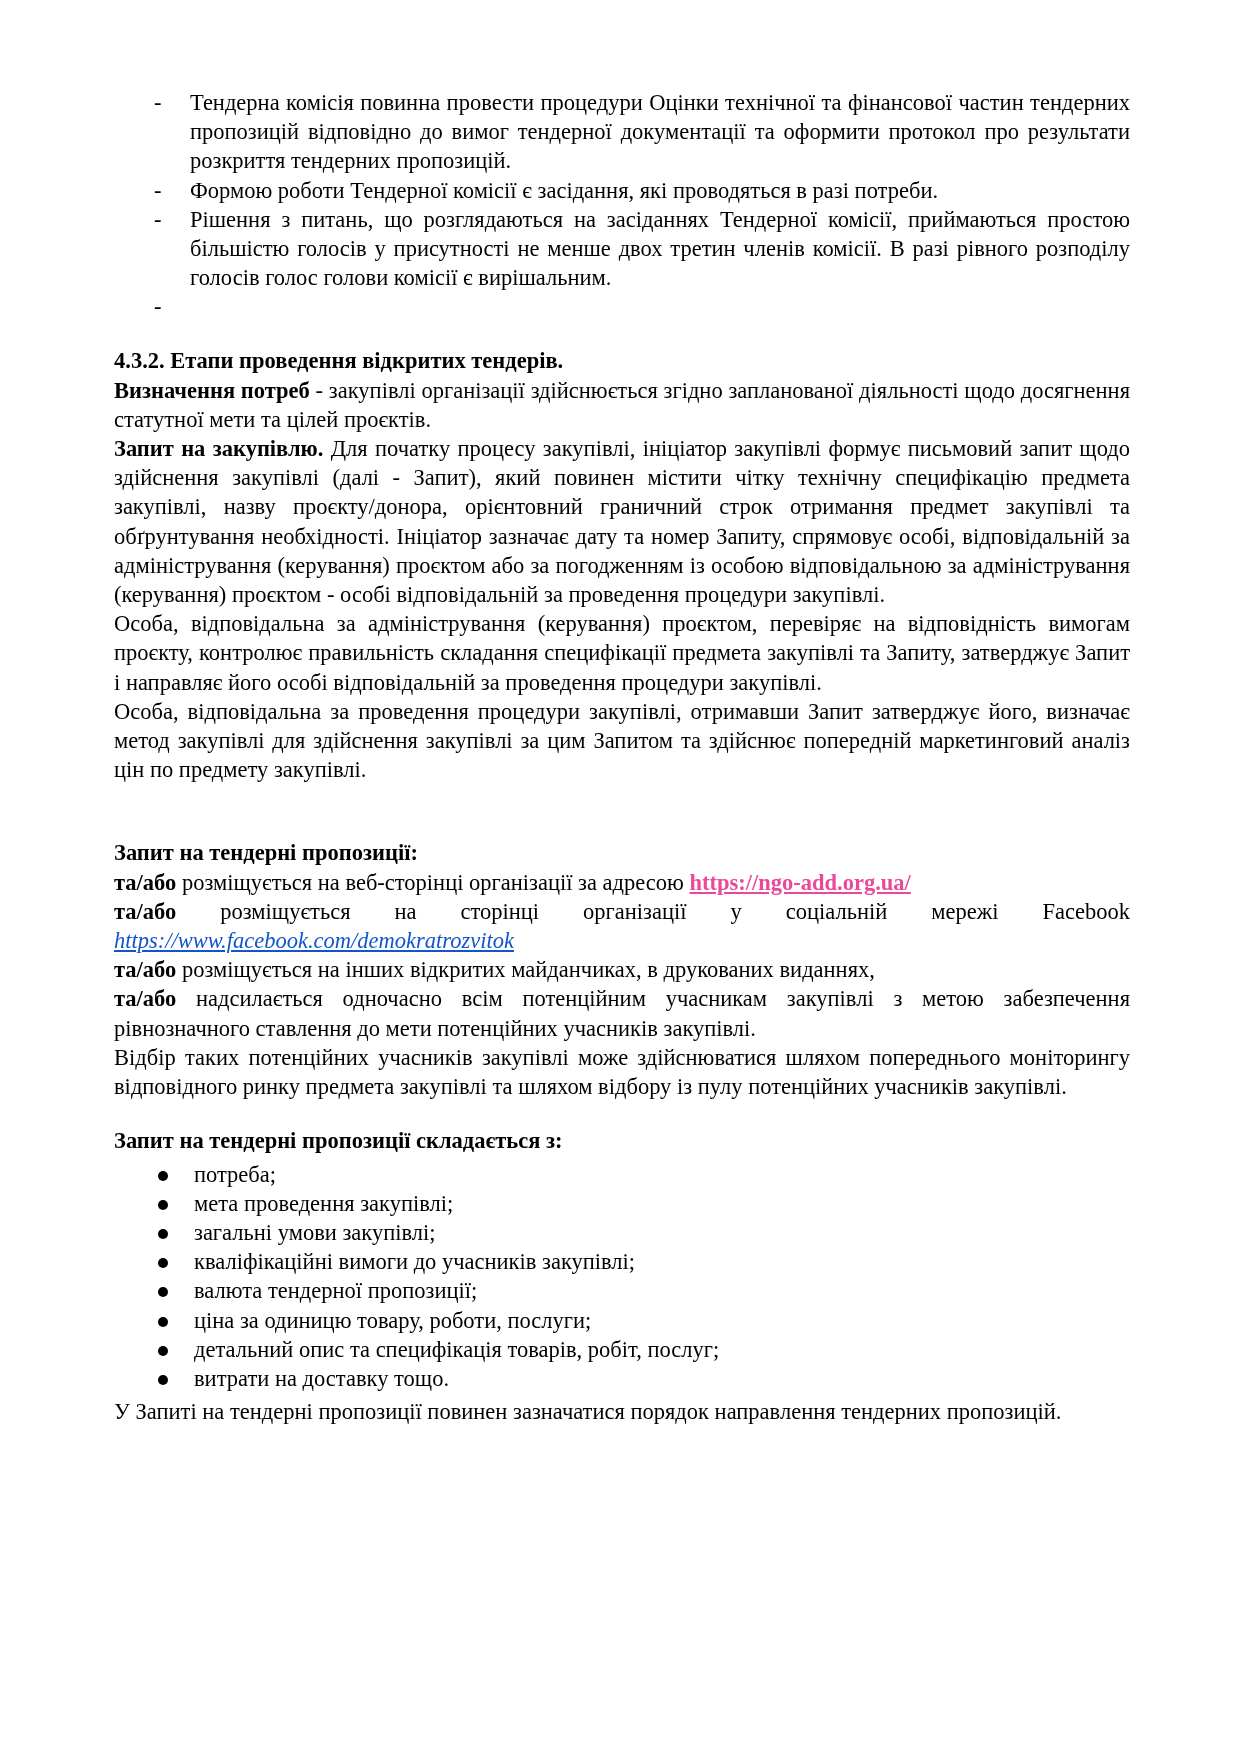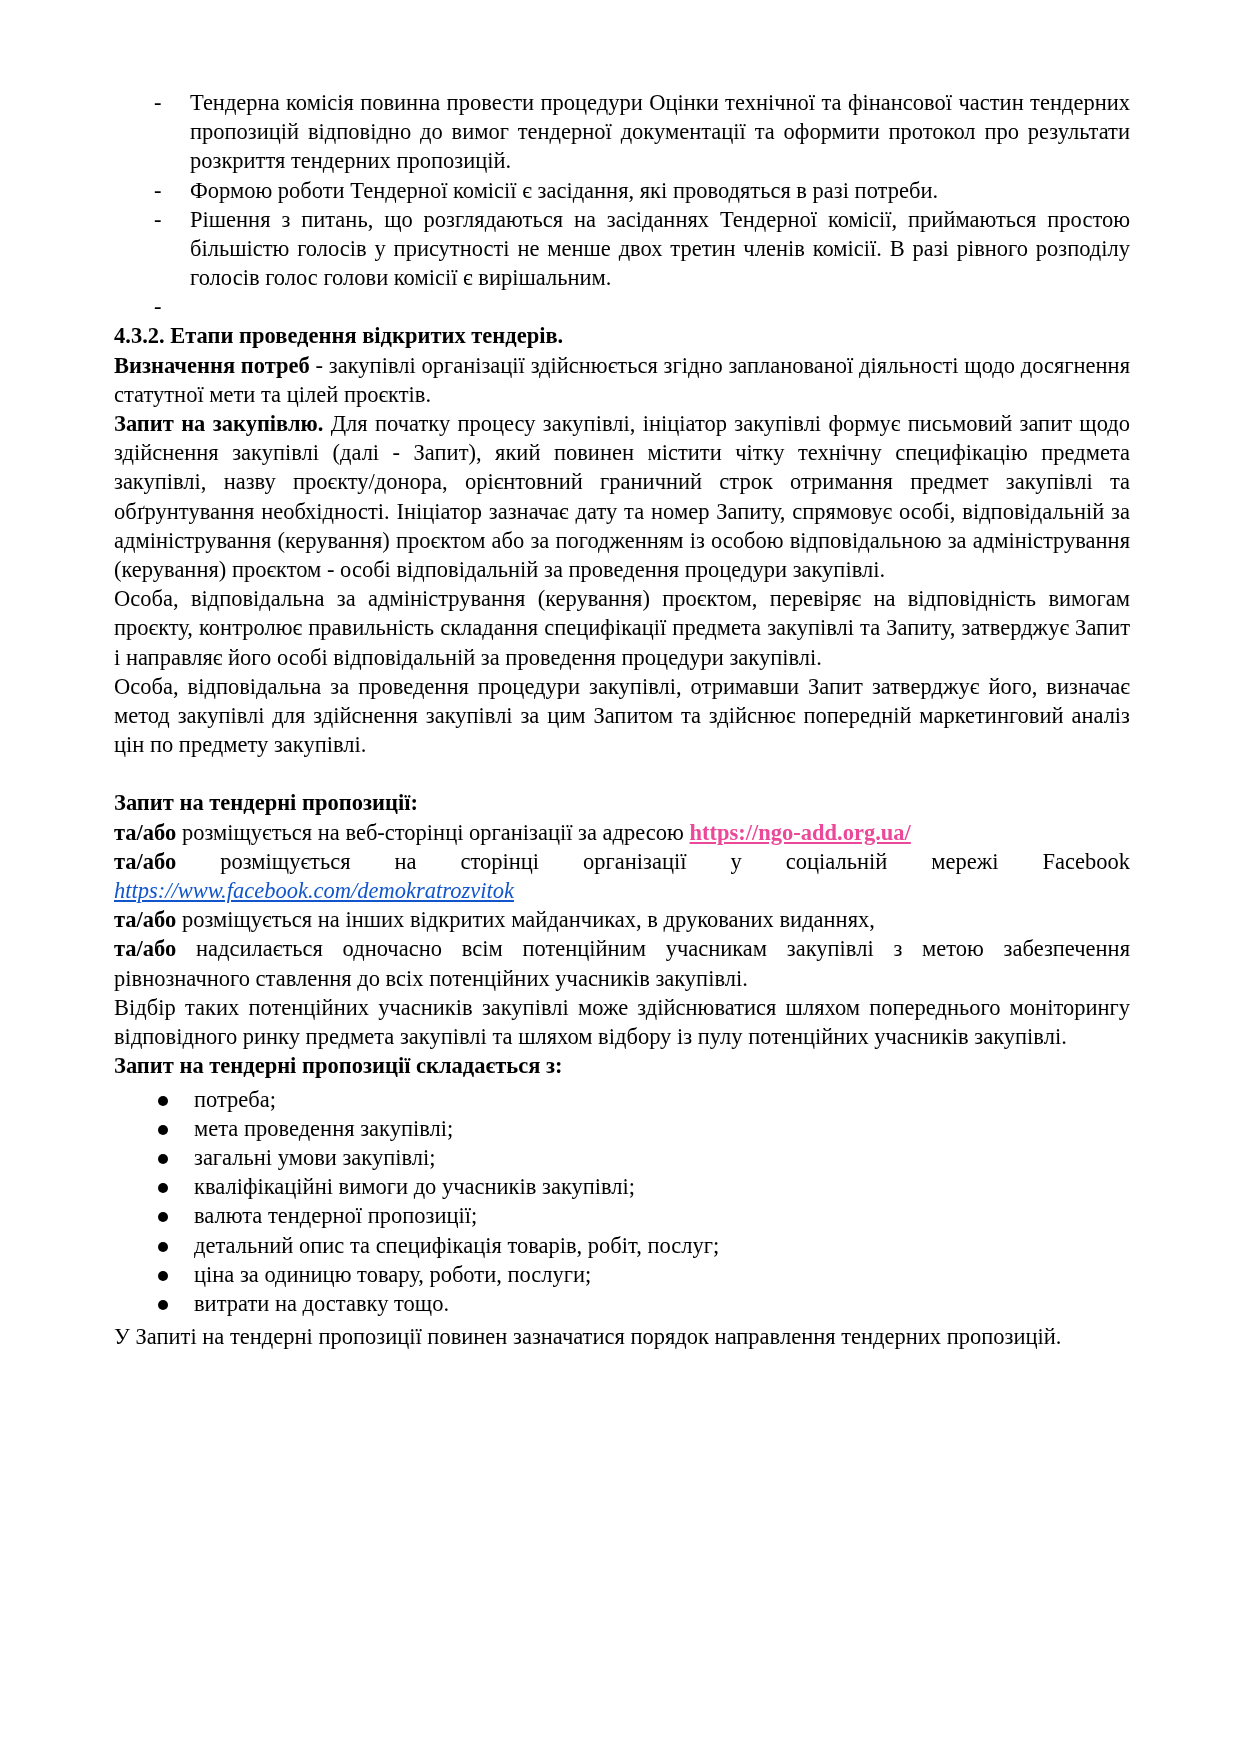--- a/index.html
+++ b/index.html
@@ -7,21 +7,21 @@
   .page {
     position: absolute; left: 114px; top: 88px; width: 1016px;
     font-family: "Liberation Serif", "DejaVu Serif", serif;
     font-size: 22.5px; line-height: 29.2px; color: #000000;
   }
   .p { text-align: justify; margin: 0; }
   .dash-list { margin: 0; padding: 0; list-style: none; }
   .dash-item { position: relative; padding-left: 76px; text-align: justify; }
   .dash-mark { position: absolute; left: 40px; top: 0; }
   .gap { height: 29px; }
-  .b { font-weight: bold; }
+  .b { font-weight: bold; margin-top: 25px; }
   a.link { color: #1155cc; text-decoration: underline; }
   .bullet-list { margin: 4px; padding: 0; list-style: none; }
   .bullet-item { position: relative; padding-left: 76px; }
   .bullet-mark { position: absolute; left: 40px; top: 11px; width: 10px; height: 10px; border-radius: 50%; background: #000; }
   .nowrap-just { text-align: justify; text-align-last: justify; }
 </style>
 </head>
 <body>
 
 <div class="page">
@@ -71,33 +71,33 @@
   <p class="p">
     <span class="nowrap-just" style="display:block"><span class="b">та/або</span><span> розміщується на сторінці організації у соціальній мережі Facebook</span></span>
     <a class="link" style="color: rgb(17, 85, 204); font-style: italic;">https://www.facebook.com/demokratrozvitok</a>
   </p>
 
   <p class="p">
     <span class="b">та/або</span><span> розміщується на інших відкритих майданчиках, в друкованих виданнях,</span>
   </p>
 
   <p class="p">
-    <span class="b">та/або</span><span> надсилається одночасно всім потенційним учасникам закупівлі з метою забезпечення рівнозначного ставлення до всіх потенційних учасників закупівлі.</span>
+    <span class="b">та/або</span><span> надсилається одночасно всім потенційним учасникам закупівлі з метою забезпечення рівнозначного ставлення до мети потенційних учасників закупівлі.</span>
   </p>
 
   <p class="p">Відбір таких потенційних учасників закупівлі може здійснюватися шляхом попереднього моніторингу відповідного ринку предмета закупівлі та шляхом відбору із пулу потенційних учасників закупівлі.</p>
 
   <p class="p b">Запит на тендерні пропозиції складається з:</p>
 
   <ul class="bullet-list">
     <li class="bullet-item"><span class="bullet-mark"></span><span>потреба;</span></li>
     <li class="bullet-item"><span class="bullet-mark"></span><span>мета проведення закупівлі;</span></li>
     <li class="bullet-item"><span class="bullet-mark"></span><span>загальні умови закупівлі;</span></li>
     <li class="bullet-item"><span class="bullet-mark"></span><span>кваліфікаційні вимоги до учасників закупівлі;</span></li>
     <li class="bullet-item"><span class="bullet-mark"></span><span>валюта тендерної пропозиції;</span></li>
+    <li class="bullet-item"><span class="bullet-mark"></span><span>ціна за одиницю товару, роботи,  послуги;</span></li>
     <li class="bullet-item"><span class="bullet-mark"></span><span>детальний опис та специфікація товарів, робіт, послуг;</span></li>
-    <li class="bullet-item"><span class="bullet-mark"></span><span>ціна за одиницю товару, роботи,  послуги;</span></li>
     <li class="bullet-item"><span class="bullet-mark"></span><span>витрати на доставку тощо.</span></li>
   </ul>
 
   <p class="p">У Запиті на тендерні пропозиції повинен зазначатися порядок направлення тендерних пропозицій.</p>
 
 </div>
 
 </body></html>

